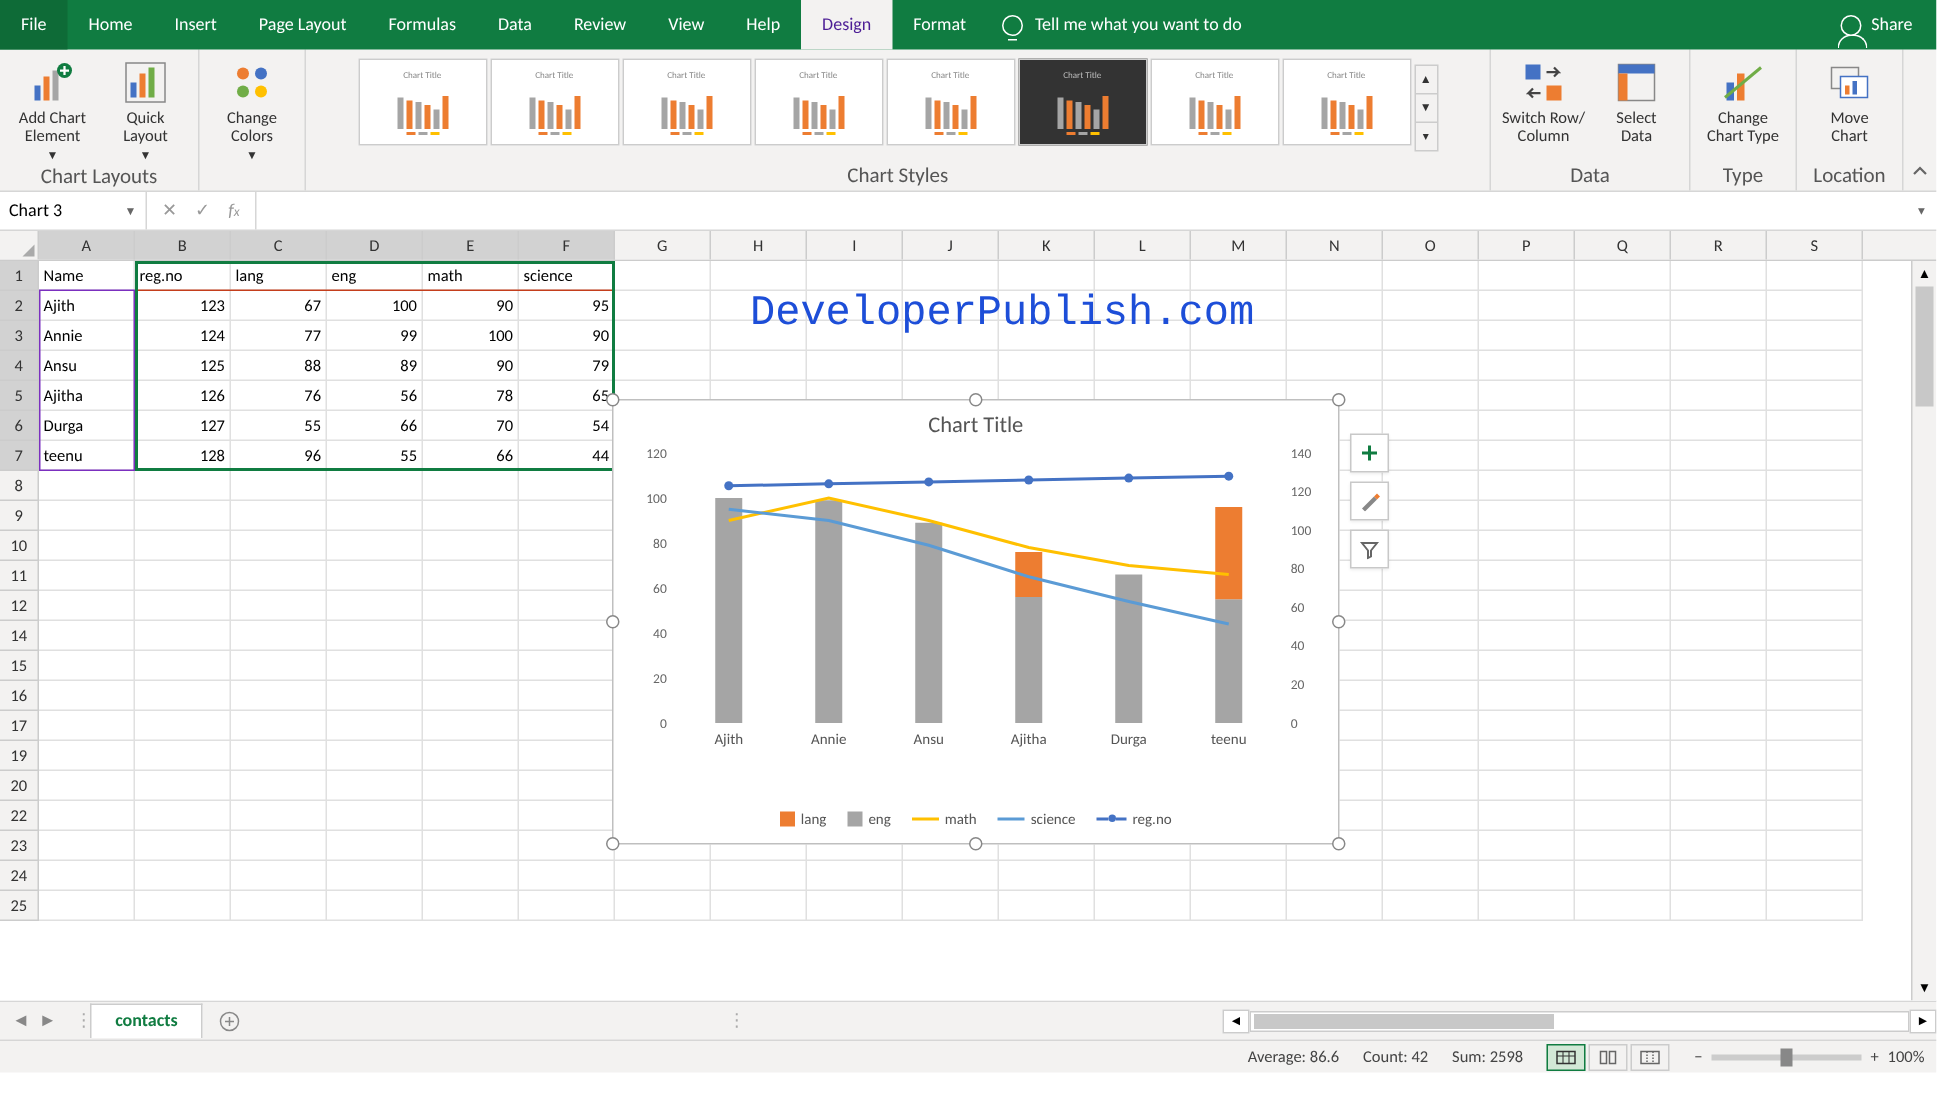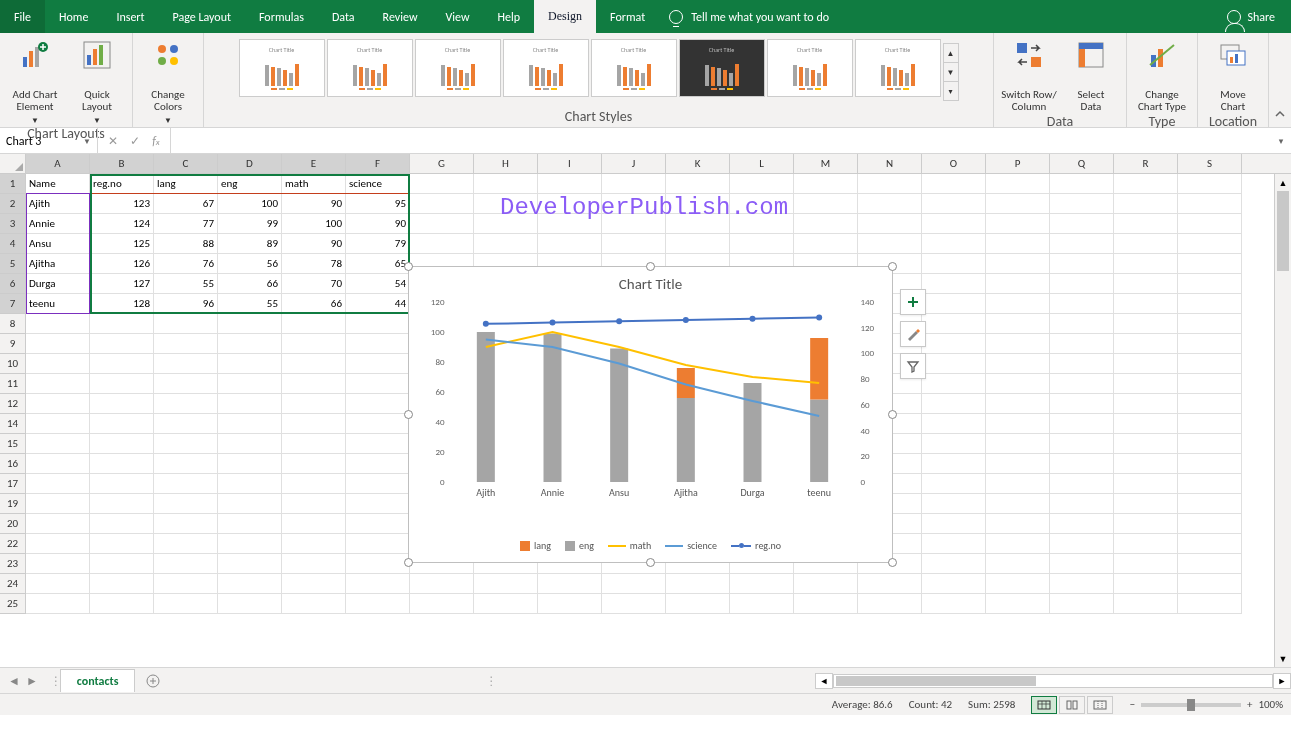--- a/index.html
+++ b/index.html
@@ -1,35 +1,35 @@
 <!DOCTYPE html>
 <html><head>
 <meta charset="utf-8">
 <style>
 * { box-sizing: border-box; margin: 0; padding: 0; font-family: "Segoe UI", Calibri, sans-serif; }
 html, body { width: 1291px; height: 737px; overflow: hidden; background: #fff; }
 .ribbon { width: 100%; }
 .tabs { display: flex; background: #107c41; color: #fff; font-size: 12px; height: 33px; align-items: stretch; position: relative; }
 .tabs .tab { padding: 0 14px; display: flex; align-items: center; cursor: pointer; }
 .tabs .tab.file { background: #0e6b37; }
-.tabs .tab.active { background: #f3f2f1; color: #0f172a; font-family: Liberation Serif, serif; }
+.tabs .tab.active { background: #f3f2f1; color: #4c1d95; }
 .tabs .tellme { display: flex; align-items: center; gap: 8px; margin-left: 10px; }
 .tabs .tellme .bulb { width: 14px; height: 14px; border: 1.2px solid #fff; border-radius: 50%; position: relative; }
 .tabs .tellme .bulb::after { content: ""; position: absolute; width: 6px; height: 3px; border-bottom: 1.2px solid #fff; bottom: -4px; left: 3px; }
 .tabs .share { margin-left: auto; display: flex; align-items: center; gap: 6px; padding: 0 16px; cursor: pointer; }
 .tabs .share .picon { width: 14px; height: 14px; border: 1.2px solid #fff; border-radius: 50%; position: relative; }
 .tabs .share .picon::after { content: ""; position: absolute; width: 18px; height: 8px; border: 1.2px solid #fff; border-bottom: none; border-radius: 10px 10px 0 0; top: 12px; left: -3px; }
 
 .ribbon-body { background: #f3f2f1; height: 95px; display: flex; border-bottom: 1px solid #d6d6d6; font-size: 11px; color: #333; }
 .group { display: flex; flex-direction: column; align-items: center; padding: 2px 6px 0 6px; border-right: 1px solid #d6d6d6; }
 .group .row { display: flex; gap: 4px; flex: 1; align-items: flex-start; }
 .group .label { font-size: 14px; color: #555; padding-bottom: 2px; }
 .bigbtn { display: flex; flex-direction: column; align-items: center; justify-content: flex-start; width: 58px; padding-top: 4px; cursor: pointer; text-align: center; gap: 2px; }
 .bigbtn .ico { width: 32px; height: 32px; }
-.bigbtn .txt { font-size: 11px; line-height: 1.1; margin-top: 16px; }
+.bigbtn .txt { font-size: 11px; line-height: 1.1; }
 .bigbtn .drop { font-size: 8px; }
 .styles-gal { display: flex; gap: 2px; padding-top: 4px; }
 .style-thumb { width: 86px; height: 58px; background: #fff; border: 1px solid #ccc; display: flex; flex-direction: column; align-items: center; justify-content: center; gap: 2px; cursor: pointer; }
 .style-thumb.dark { background: #333; }
 .style-thumb .t { font-size: 6px; color: #888; }
 .style-thumb.dark .t { color: #bbb; }
 .style-thumb .bars { display: flex; gap: 2px; align-items: flex-end; height: 30px; }
 .style-thumb .bars span { width: 4px; background: #888; }
 .style-thumb .bars span:nth-child(1) { height: 70%; background:#A5A5A5; }
 .style-thumb .bars span:nth-child(2) { height: 65%; background:#ED7D31; }
@@ -63,21 +63,21 @@
 .rh.sel { background: #d2d2d2; }
 .cell { width: 64px; border-right: 1px solid #e0e0e0; border-bottom: 1px solid #e0e0e0; padding: 0 3px; display:flex; align-items:center; overflow:hidden; white-space:nowrap; }
 .cell.r { justify-content: flex-end; padding-left: 32px; }
 
 
 .sel-blue { position:absolute; border: 2px solid #107c41; pointer-events:none; z-index:3; }
 .sel-purple { position:absolute; border: 1px solid #7b2fbf; pointer-events:none; z-index:2; }
 .sel-red { position:absolute; border: 1px solid #c43e1c; pointer-events:none; z-index:2; }
 
 
-.watermark { position: absolute; top: 40px; left: 500px; font-family: "Courier New", monospace; font-size: 24px; color: #8b5cf6; z-index:4; pointer-events:none; }
+.watermark { position: absolute; top: 40px; left: 500px; font-family: "Courier New", monospace; font-size: 28px; color: #1d4ed8; z-index:4; pointer-events:none; }
 
 
 .chart-obj { position: absolute; left: 408px; top: 112px; width: 485px; height: 297px; background: #fff; border: 1px solid #bfbfbf; z-index: 5; }
 .handle { position: absolute; width: 9px; height: 9px; background: #fff; border: 1px solid #888; border-radius: 50%; z-index:6; }
 .chart-title { text-align: center; font-size: 15px; color: #555; margin-top: 8px; }
 .plot { position: absolute; left: 40px; top: 35px; right: 36px; bottom: 60px; }
 svg.plot-svg { width: 100%; height: 100%; overflow: visible; }
 .side-btns { position:absolute; right:-34px; top:22px; display:flex; flex-direction:column; gap:6px; }
 .sq-btn { width:26px; height:26px; border:1px solid #c8c8c8; background:#fff; display:flex; align-items:center; justify-content:center; cursor:pointer; box-shadow: 0 1px 2px rgba(0,0,0,.08); }
 .legend { position:absolute; bottom: 10px; left: 0; right: 0; display:flex; justify-content:center; gap:14px; font-size:10px; color:#555; }

